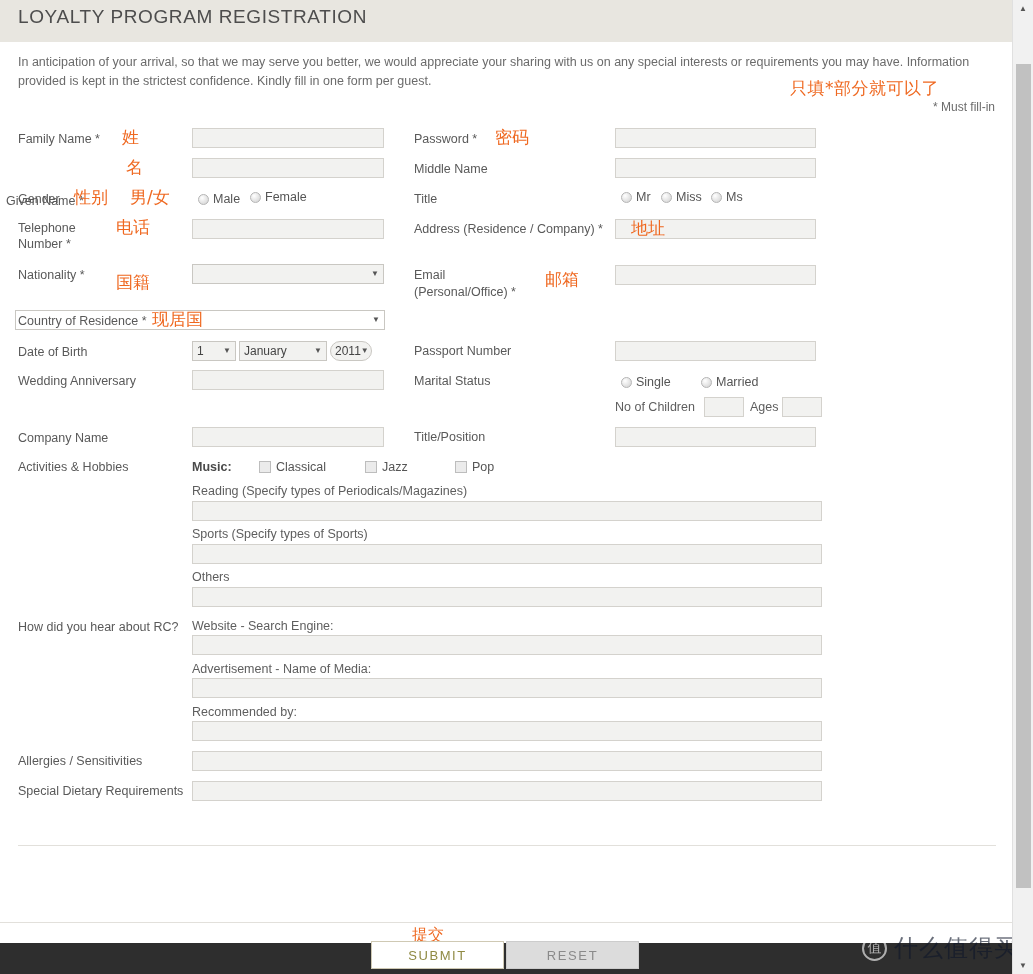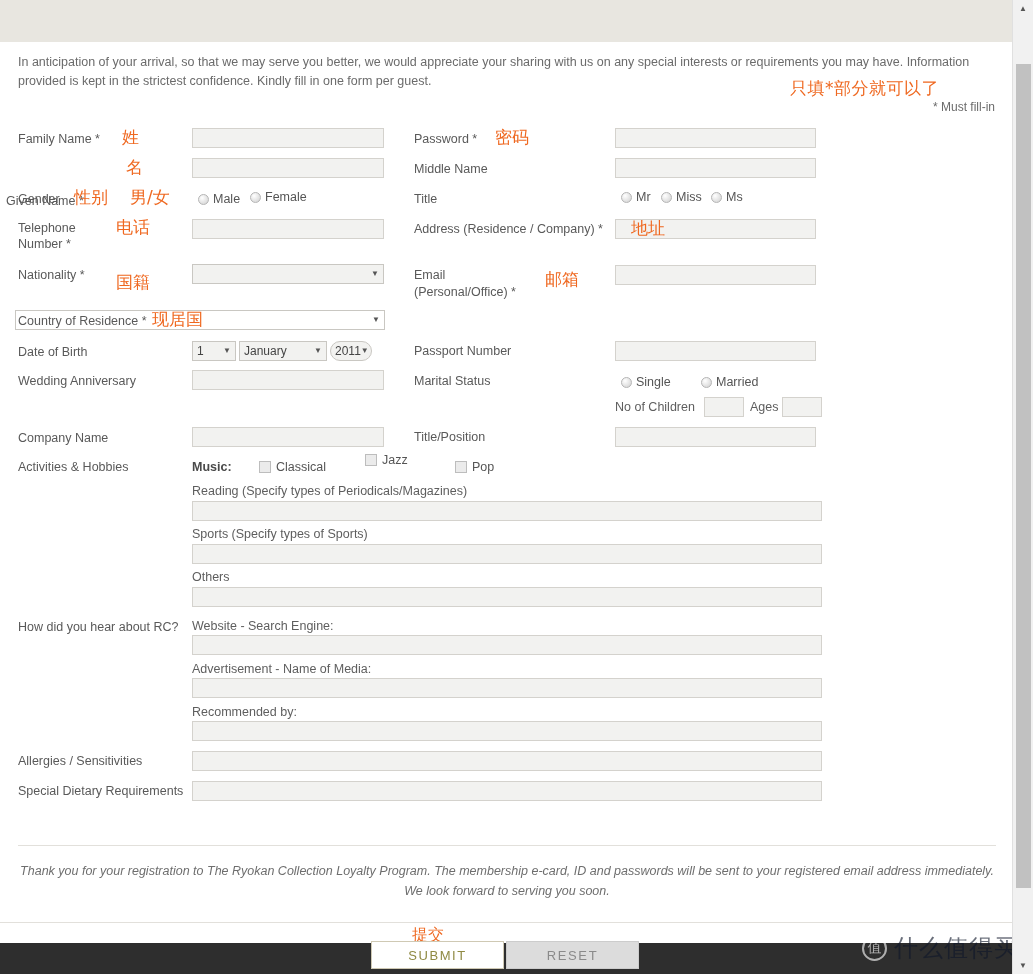--- a/index.html
+++ b/index.html
@@ -295,20 +295,21 @@
     height: 824px;
     background: #c1c1c1;
   }
 </style>
 </head>
 <body>
 
 <div id="page">
 
   <div class="header-band"></div>
+  <div class="page-title">LOYALTY PROGRAM REGISTRATION</div>
 
   <div class="intro">In anticipation of your arrival, so that we may serve you better, we would appreciate your sharing with us on any special interests or requirements you may have. Information provided is kept in the strictest confidence. Kindly fill in one form per guest.</div>
 
   <div class="annot annot-top">只填*部分就可以了</div>
   <div class="must-fill">* Must fill-in</div>
 
   <div class="form-area">
 
     <div class="lbl" style="left:18px; top:11px;">Family Name *</div>
     <div class="annot" style="left:122px; top:6px; font-size:17px;">姓</div>
@@ -419,21 +420,21 @@
     <input class="inp" style="left: 782px; top: 277px; width: 40px;" value="">
 
     <div class="lbl" style="left:414px; top:309px;">Title/Position</div>
     <input class="inp" style="left: 615px; top: 307px; width: 201px;" value="">
 
     <div class="sub-lbl bold-lbl" style="left:192px; top:340px;">Music:</div>
     <div class="cb-row" style="left:259px; top:340px;">
       <span class="checkbox"></span>
       <span class="cb-lbl">Classical</span>
     </div>
-    <div class="cb-row" style="left:365px; top:333px;">
+    <div class="cb-row" style="left:365px; top:340px;">
       <span class="checkbox"></span>
       <span class="cb-lbl">Jazz</span>
     </div>
     <div class="cb-row" style="left:455px; top:340px;">
       <span class="checkbox"></span>
       <span class="cb-lbl">Pop</span>
     </div>
 
     <div class="sub-lbl" style="left:192px; top:364px;">Reading (Specify types of Periodicals/Magazines)</div>
     <input class="inp" style="left: 192px; top: 381px; width: 630px;" value="">
@@ -456,21 +457,20 @@
 
     <div class="lbl" style="left:18px; top:633px;">Allergies / Sensitivities</div>
     <input class="inp" style="left: 192px; top: 631px; width: 630px;" value="">
 
     <div class="lbl" style="left:18px; top:663px;">Special Dietary Requirements</div>
     <input class="inp" style="left: 192px; top: 661px; width: 630px;" value="">
 
   </div>
 
   <div class="divider"></div>
-  <div class="thankyou">Thank you for your registration to The Ryokan Collection Loyalty Program. The membership e-card, ID and passwords will be sent to your registered email address immediately. We look forward to serving you soon.</div>
   <div class="divider2"></div>
   <div class="footer-bar"></div>
 
   <div class="annot annot-submit">提交</div>
   <div class="btn-submit">SUBMIT</div>
   <div class="btn-reset">RESET</div>
 
   <div class="watermark">
     <span class="wm-logo">值</span>
     <span class="wm-text">什么值得买</span>

